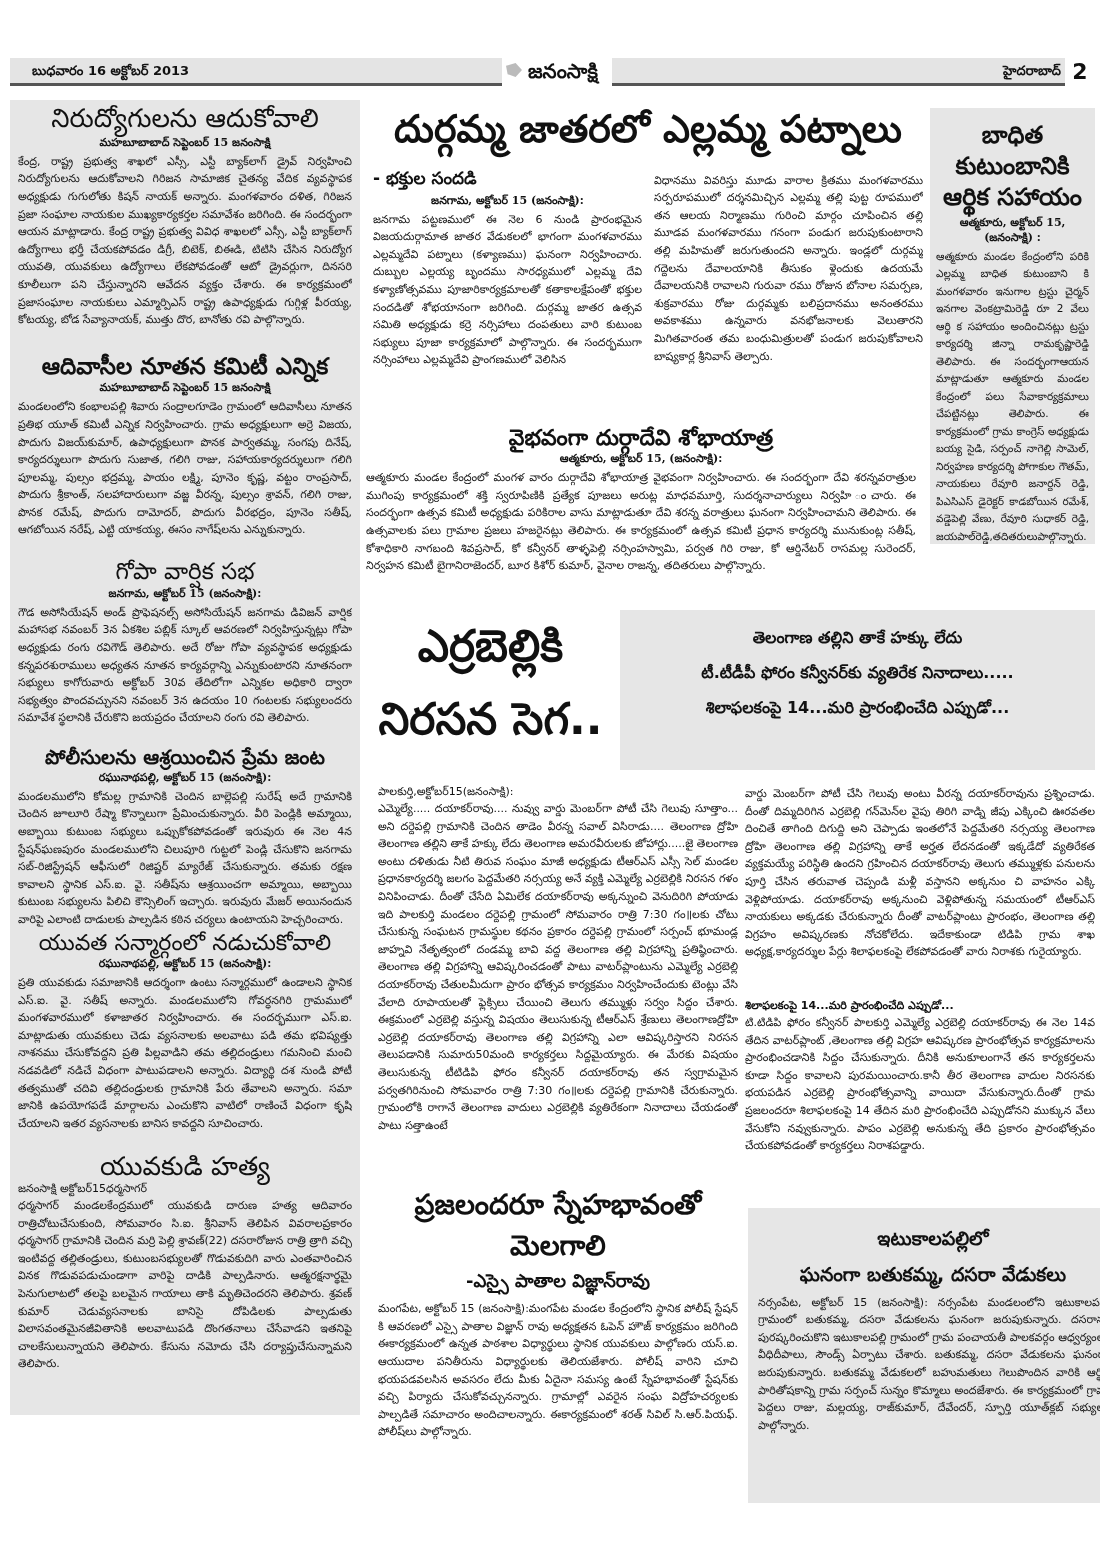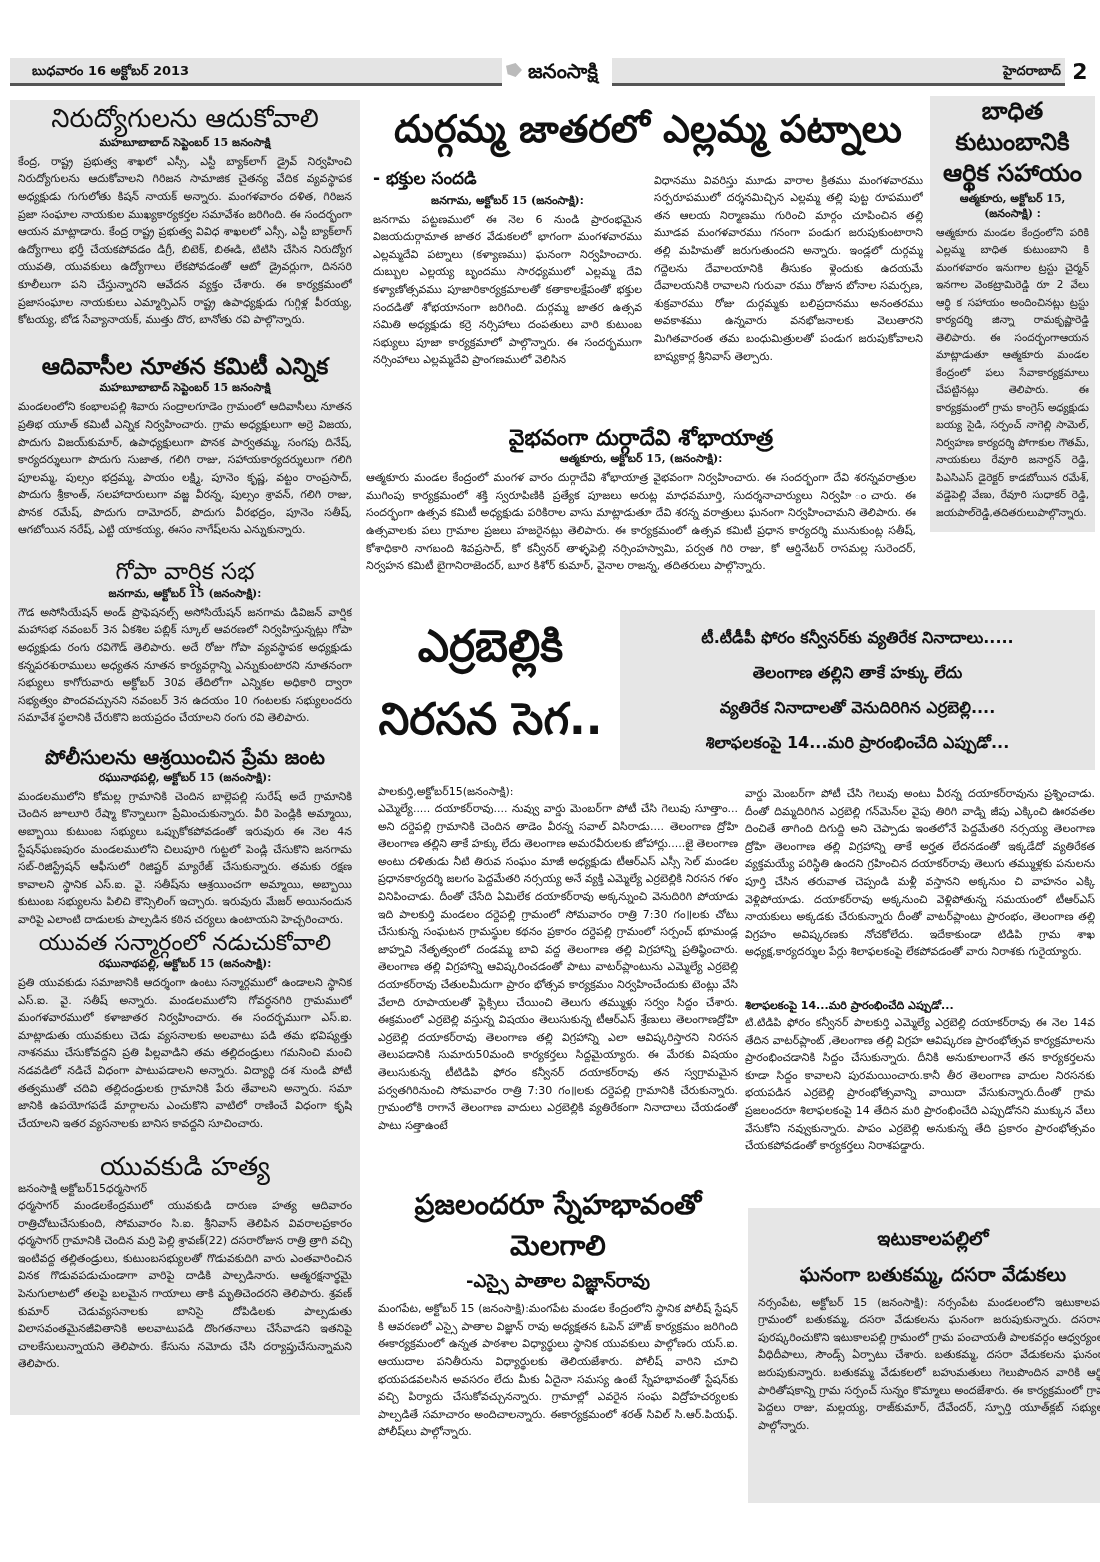--- a/index.html
+++ b/index.html
@@ -67,37 +67,36 @@
       <div style="font-size:17px;font-weight:bold;text-align:left">- భక్తుల సందడి</div>
       <div class="dl">జనగామ, అక్టోబర్ 15 (జనంసాక్షి):</div>
       <p style="height:178px;overflow:hidden">జనగామ పట్టణములో ఈ నెల 6 నుండి ప్రారంభమైన విజయదుర్గామాత జాతర వేడుకలలో భాగంగా మంగళవారము ఎల్లమ్మదేవి పట్నాలు (కళ్యాణము) ఘనంగా నిర్వహించారు. దుబ్బుల ఎల్లయ్య బృందము సారధ్యములో ఎల్లమ్మ దేవి కళ్యాణోత్సవము పూజారికార్యక్రమాలతో కతాకాలక్షేపంతో భక్తుల సందడితో శోభయానంగా జరిగింది. దుర్గమ్మ జాతర ఉత్సవ సమితి అధ్యక్షుడు కర్రె నర్సిహాలు దంపతులు వారి కుటుంబ సభ్యులు పూజా కార్యక్రమాలో పాల్గొన్నారు. ఈ సందర్భముగా నర్సింహాలు ఎల్లమ్మదేవి ప్రాంగణములో వెలిసిన</p>
     </div>
     <div style="flex:1;padding-top:4px">
       <p style="height:215px;overflow:hidden">విధానము వివరిస్తు మూడు వారాల క్రితము మంగళవారము సర్పరూపములో దర్శనమిచ్చిన ఎల్లమ్మ తల్లి పుట్ట రూపములో తన ఆలయ నిర్మాణము గురించి మార్గం చూపించిన తల్లి మూడవ మంగళవారము గనంగా పండుగ జరుపుకుంటారాని తల్లి మహిమతో జరుగుతుందని అన్నారు. ఇండ్లలో దుర్గమ్మ గద్దెలను దేవాలయానికి తీసుకం ళ్లెందుకు ఉదయమే దేవాలయనికి రావాలని గురువా రము రోజున బోనాల సమర్పణ, శుక్రవారము రోజు దుర్గమ్మకు బలిప్రదానము అనంతరము అవకాశము ఉన్నవారు వనభోజనాలకు వెలుతారని మిగితవారంత తమ బంధుమిత్రులతో పండుగ జరుపుకోవాలని బాష్యకార్ల శ్రీనివాస్ తెల్పారు.</p>
     </div>
   </div>
 </div>
 
-<div class="box" style="left:930px;top:96px;width:165px;height:436px;padding:0 6px">
+<div class="box" style="left:930px;top:108px;width:165px;height:436px;padding:12px 6px">
   <h2 style="font-size:24px;line-height:1.3">బాధిత కుటుంబానికి ఆర్థిక సహాయం</h2>
   <div class="dl">ఆత్మకూరు, అక్టోబర్ 15, (జనంసాక్షి) :</div>
   <p style="font-size:10.5px;line-height:17.5px;height:355px;overflow:hidden">ఆత్మకూరు మండల కేంద్రంలోని పరికి ఎల్లమ్మ బాధిత కుటుంబాని కి మంగళవారం ఇనుగాల ట్రస్టు చైర్మన్ ఇనగాల వెంకట్రామిరెడ్డి రూ 2 వేలు ఆర్థి క సహాయం అందించినట్లు ట్రస్టు కార్యదర్శి జిన్నా రామకృష్ణారెడ్డి తెలిపారు. ఈ సందర్భంగాఆయన మాట్లాడుతూ ఆత్మకూరు మండల కేంద్రంలో పలు సేవాకార్యక్రమాలు చేపట్టినట్లు తెలిపారు. ఈ కార్యక్రమంలో గ్రామ కాంగ్రెస్ అధ్యక్షుడు బయ్య సైడి, సర్పంచ్ నాగెల్లి సామెల్, నిర్వహణ కార్యదర్శి పోగాకుల గౌతమ్, నాయకులు రేవూరి జనార్దన్ రెడ్డి, పిఎసిఎస్ డైరెక్టర్ కాడబోయిన రమేశ్, వడ్డెపెల్లి వేణు, రేవూరి సుధాకర్ రెడ్డి, జయపాల్‌రెడ్డి,తదితరులుపాల్గొన్నారు.</p>
 </div>
 
 <div class="art" style="left:366px;top:425px;width:550px">
   <h2 style="font-size:22px">వైభవంగా దుర్గాదేవి శోభాయాత్ర</h2>
   <div class="dl">ఆత్మకూరు, అక్టోబర్ 15, (జనంసాక్షి):</div>
   <p style="height:142px;overflow:hidden">ఆత్మకూరు మండల కేంద్రంలో మంగళ వారం దుర్గాదేవి శోభాయాత్ర వైభవంగా నిర్వహించారు. ఈ సందర్భంగా దేవి శరన్నవరాత్రుల ముగింపు కార్యక్రమంలో శక్తి స్వరూపిణికి ప్రత్యేక పూజలు అరుట్ల మాధవమూర్తి, సుదర్శనాచార్యులు నిర్వహి ంచారు. ఈ సందర్భంగా ఉత్సవ కమిటీ అధ్యక్షుడు పరికిరాల వాసు మాట్లాడుతూ దేవి శరన్న వరాత్రులు ఘనంగా నిర్వహించామని తెలిపారు. ఈ ఉత్సవాలకు పలు గ్రామాల ప్రజలు హజరైనట్లు తెలిపారు. ఈ కార్యక్రమంలో ఉత్సవ కమిటీ ప్రధాన కార్యదర్శి మునుకుంట్ల సతీష్, కోశాధికారి నాగబంది శివప్రసాద్, కో కన్వీనర్ తాళ్ళపెల్లి నర్సింహస్వామి, పర్వత గిరి రాజు, కో ఆర్డినేటర్ రాసమల్ల సురెందర్, నిర్వహన కమిటీ బైగానిరాజెందర్, బూర కిశోర్ కుమార్, వైనాల రాజన్న, తదితరులు పాల్గొన్నారు.</p>
 </div>
 
 <h2 style="position:absolute;left:373px;top:610px;width:235px;font-size:44px;line-height:1.65">ఎర్రబెల్లికి నిరసన సెగ..</h2>
 <div class="box" style="left:620px;top:610px;width:475px;height:160px;padding:10px 8px">
+  <div style="text-align:center;font-size:16px;font-weight:bold;line-height:35px">తెలంగాణ తల్లిని తాకే హక్కు లేదు</div>
   <div style="text-align:center;font-size:16px;font-weight:bold;line-height:35px">టీ.టీడీపీ ఫోరం కన్వీనర్‌కు వ్యతిరేక నినాదాలు.....</div>
-  <div style="text-align:center;font-size:16px;font-weight:bold;line-height:35px">తెలంగాణ తల్లిని తాకే హక్కు లేదు</div>
-  <div style="text-align:center;font-size:16px;font-weight:bold;line-height:35px">వ్యతిరేక నినాదాలతో వెనుదిరిగిన ఎర్రబెల్లి....</div>
   <div style="text-align:center;font-size:16px;font-weight:bold;line-height:35px">శిలాఫలకంపై 14...మరి ప్రారంభించేది ఎప్పుడో...</div>
 </div>
 <div class="art" style="left:378px;top:785px;width:360px">
   <div style="font-size:11px">పాలకుర్తి,అక్టోబర్15(జనంసాక్షి):</div>
   <p style="height:370px;overflow:hidden">ఎమ్మెల్యే..... దయాకర్‌రావు.... నువ్వు వార్డు మెంబర్‌గా పోటీ చేసి గెలువు సూత్తాం... అని దర్దెపల్లి గ్రామానికి చెందిన తాడెం వీరన్న సవాల్ విసిరాడు.... తెలంగాణ ద్రోహి తెలంగాణ తల్లిని తాకే హక్కు లేదు తెలంగాణ అమరవీరులకు జోహార్లు.....జై తెలంగాణ అంటు దళితుడు నీటి తిరువ సంఘం మాజీ అధ్యక్షుడు టీఆర్ఎస్ ఎస్సీ సెల్ మండల ప్రధానకార్యదర్శి జలగం పెద్దమేతరి నర్సయ్య అనే వ్యక్తి ఎమ్మెల్యే ఎర్రబెల్లికి నిరసన గళం వినిపించాడు. దీంతో చేసేది ఏమిలేక దయాకర్‌రావు అక్కన్నుంచి వెనుదిరిగి పోయాడు ఇది పాలకుర్తి మండలం దర్దెపల్లి గ్రామంలో సోమవారం రాత్రి 7:30 గం॥లకు చోటు చేసుకున్న సంఘటన గ్రామస్థుల కథనం ప్రకారం దర్దెపల్లి గ్రామంలో సర్పంచ్ భూమండ్ల జాహ్నవి నేతృత్వంలో దండమ్మ బావి వద్ద తెలంగాణ తల్లి విగ్రహాన్ని ప్రతిష్ఠించారు. తెలంగాణ తల్లి విగ్రహాన్ని ఆవిష్కరించడంతో పాటు వాటర్‌ప్లాంటును ఎమ్మెల్యే ఎర్రబెల్లి దయాకర్‌రావు చేతులమీదుగా ప్రారం భోత్సవ కార్యక్రమం నిర్వహించేందుకు టెంట్లు వేసి వేలాది రూపాయలతో ఫ్లెక్సిలు చేయించి తెలుగు తమ్ముళ్లు సర్వం సిద్దం చేశారు. ఈక్రమంలో ఎర్రబెల్లి వస్తున్న విషయం తెలుసుకున్న టీఆర్ఎస్ శ్రేణులు తెలంగాణద్రోహి ఎర్రబెల్లి దయాకర్‌రావు తెలంగాణ తల్లి విగ్రహాన్ని ఎలా ఆవిష్కరిస్తారని నిరసన తెలుపడానికి సుమారు50మంది కార్యకర్తలు సిద్దమైయ్యారు. ఈ మేరకు విషయం తెలుసుకున్న టీటిడిపి ఫోరం కన్వీనర్ దయాకర్‌రావు తన స్వగ్రామమైన పర్వతగిరినుంచి సోమవారం రాత్రి 7:30 గం॥లకు దర్దెపల్లి గ్రామానికి చేరుకున్నారు. గ్రామంలోకి రాగానే తెలంగాణ వాదులు ఎర్రబెల్లికి వ్యతిరేకంగా నినాదాలు చేయడంతో పాటు సత్తాఉంటే</p>
 </div>
 <div class="art" style="left:745px;top:785px;width:350px">
   <p style="height:212px;overflow:hidden">వార్డు మెంబర్‌గా పోటీ చేసి గెలువు అంటు వీరన్న దయాకర్‌రావును ప్రశ్నించాడు. దీంతో దిమ్మదిరిగిన ఎర్రబెల్లి గన్‌మెన్‌ల వైపు తిరిగి వాడ్ని జీపు ఎక్కించి ఊరవతల దించితే తాగింది దిగుద్ది అని చెప్పాడు ఇంతలోనే పెద్దమేతరి నర్సయ్య తెలంగాణ ద్రోహి తెలంగాణ తల్లి విగ్రహాన్ని తాకే అర్హత లేదనడంతో ఇక్కడేదో వ్యతిరేకత వ్యక్తమయ్యే పరిస్థితి ఉందని గ్రహించిన దయాకర్‌రావు తెలుగు తమ్ముళ్లకు పనులను పూర్తి చేసిన తరువాత చెప్పండి మళ్లీ వస్తానని అక్కనుం చి వాహనం ఎక్కి వెళ్లిపోయాడు. దయాకర్‌రావు అక్కనుంచి వెళ్లిపోతున్న సమయంలో టీఆర్ఎస్ నాయకులు అక్కడకు చేరుకున్నారు దీంతో వాటర్‌ప్లాంటు ప్రారంభం, తెలంగాణ తల్లి విగ్రహం అవిష్కరణకు నోచకోలేదు. ఇదేకాకుండా టిడిపి గ్రామ శాఖ అధ్యక్ష,కార్యదర్శుల పేర్లు శిలాఫలకంపై లేకపోవడంతో వారు నిరాశకు గురైయ్యారు.</p>
   <div class="lbold">శిలాఫలకంపై 14...మరి ప్రారంభించేది ఎప్పుడో...</div>
   <p style="height:178px;overflow:hidden">టి.టిడిపి ఫోరం కన్వీనర్ పాలకుర్తి ఎమ్మెల్యే ఎర్రబెల్లి దయాకర్‌రావు ఈ నెల 14వ తేదిన వాటర్‌ప్లాంట్ ,తెలంగాణ తల్లి విగ్రహ ఆవిష్కరణ ప్రారంభోత్సవ కార్యక్రమాలను ప్రారంభించడానికి సిద్దం చేసుకున్నారు. దీనికి అనుకూలంగానే తన కార్యకర్తలను కూడా సిద్దం కావాలని పురమయించారు.కానీ తీర తెలంగాణ వాదుల నిరసనకు భయపడిన ఎర్రబెల్లి ప్రారంభోత్సవాన్ని వాయిదా వేసుకున్నారు.దీంతో గ్రామ ప్రజలందరూ శిలాఫలకంపై 14 తేదిన మరి ప్రారంభించేది ఎప్పుడోనని ముక్కున వేలు వేసుకోని నవ్వుకున్నారు. పాపం ఎర్రబెల్లి అనుకున్న తేది ప్రకారం ప్రారంభోత్సవం చేయకపోవడంతో కార్యకర్తలు నిరాశపడ్డారు.</p>

